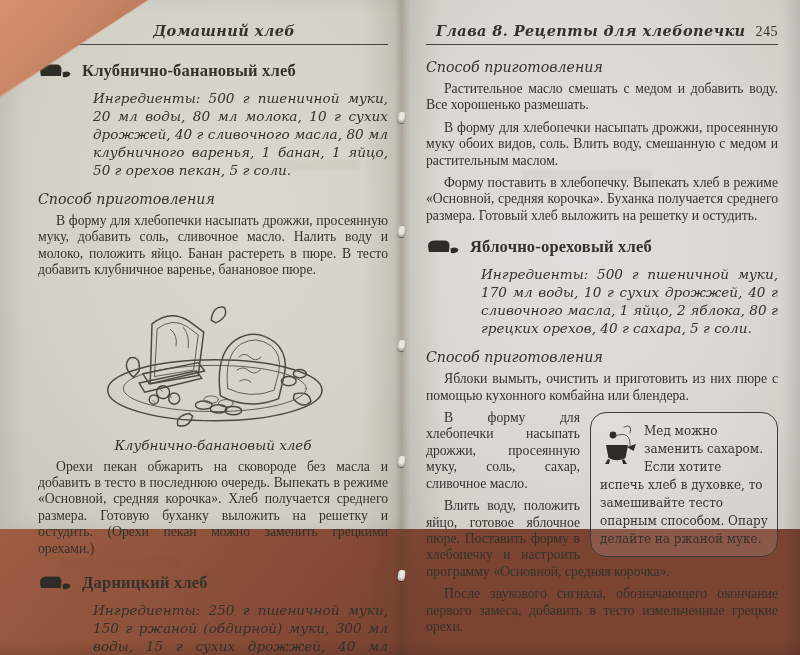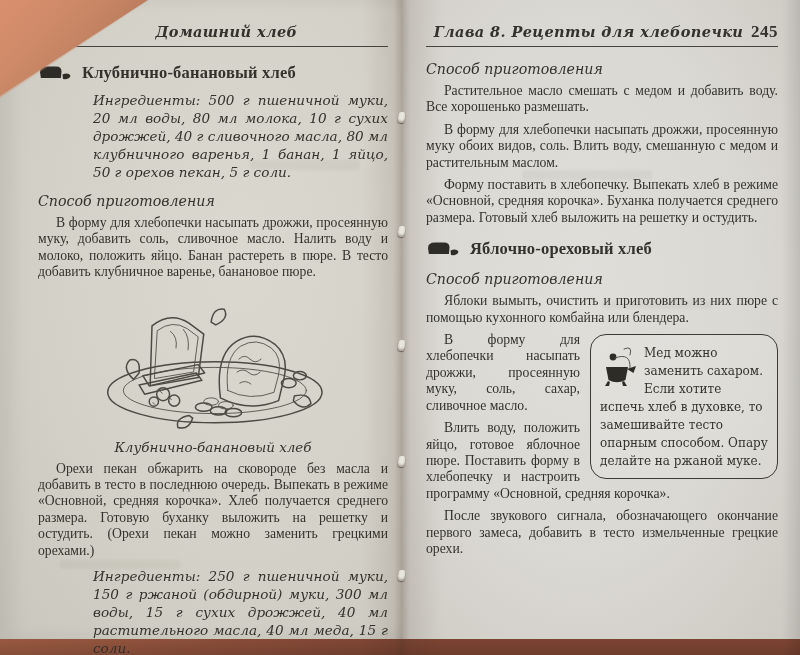--- a/index.html
+++ b/index.html
@@ -1,32 +1,32 @@
 <!DOCTYPE html>
 <html><head>
 <meta charset="utf-8">
 <style>
   html,body{margin:0;padding:0;}
   body{width:800px;height:655px;overflow:hidden;font-family:"Liberation Serif",serif;}
   .photo{position:relative;width:800px;height:655px;background:linear-gradient(130deg,#c58a69 0%,#a05f44 30%,#7b4332 70%);overflow:hidden;}
-  .page{position:absolute;top:0;height:639px;color:#33322c;}
+  .page{position:absolute;top:0;height:529px;color:#33322c;}
   .page-left{left:0;width:402px;background:radial-gradient(ellipse at 60% 40%, #dbd8d0 0%, #d4d1c8 55%, #c9c6bd 100%);clip-path:polygon(148px 0px,402px 0px,402px 655px,0px 655px,0px 96px);box-shadow:inset 12px 0 18px rgba(0,0,0,0.06);}
   .page-right{left:402px;width:398px;background:radial-gradient(ellipse at 45% 45%, #e0deda 0%, #dad8d2 55%, #ccc9c2 100%);}
   .gutter{position:absolute;left:362px;top:0;width:80px;height:655px;background:linear-gradient(90deg,rgba(0,0,0,0) 0%,rgba(60,45,30,0.10) 40%,rgba(70,50,35,0.28) 50%,rgba(60,45,30,0.10) 60%,rgba(0,0,0,0) 100%);pointer-events:none;}
   .right-edge-shade{position:absolute;right:0;top:0;width:18px;height:655px;background:linear-gradient(90deg,rgba(0,0,0,0) 0%,rgba(0,0,0,0.10) 100%);pointer-events:none;}
   .bottom-shade{position:absolute;left:0;bottom:0;width:800px;height:14px;background:linear-gradient(0deg,rgba(0,0,0,0.10),rgba(0,0,0,0));pointer-events:none;}
   .stitch{position:absolute;left:398px;width:7px;height:11px;background:#e9e6de;border-radius:3px;box-shadow:0 1px 1px rgba(40,30,20,0.55), inset 0 -2px 2px rgba(60,50,40,0.35);transform:rotate(8deg);}
   .corner-light{position:absolute;left:0;top:0;width:160px;height:110px;background:linear-gradient(135deg,#d98f6d 0%,rgba(0,0,0,0) 65%);clip-path:polygon(0 0,150px 0,0 98px);}
 
   .content{position:absolute;top:0;}
   .pl-content{left:38px;width:350px;}
   .pr-content{left:24px;width:352px;}
 
   .header-row{display:flex;align-items:baseline;margin-top:22px;}
-  .page-num{font-weight:bold;font-size:17px;letter-spacing:0.5px;}
+  .page-num{font-weight:normal;font-size:14px;letter-spacing:0.5px;}
   .running-header{flex:1;text-align:center;font-style:italic;font-weight:bold;font-family:"DejaVu Serif",serif;font-size:14.5px;letter-spacing:0.4px;}
   .header-rule{border:none;border-top:1.6px solid #45443e;margin:4px 0 0 0;}
 
   .recipe-heading{display:flex;align-items:center;gap:10px;margin-top:16px;}
   .recipe-heading .rh-title{font-weight:bold;font-size:16.5px;letter-spacing:0.2px;}
   .loaf-icon{flex:0 0 auto;display:inline-block;width:34px;height:18px;}
 
   .ingredients{margin:8px 0 0 55px;font-style:italic;font-family:"DejaVu Serif",serif;font-size:13.6px;line-height:18px;text-align:justify;}
   .method-heading{margin-top:12px;font-style:italic;font-family:"DejaVu Serif",serif;font-size:14.2px;}
   p.body{margin:6px 0 0 0;font-size:13.7px;line-height:16.4px;text-align:justify;text-indent:18px;}
@@ -108,20 +108,29 @@
           <ellipse class="lnthin" cx="164" cy="128" rx="8" ry="4"></ellipse>
 
           <ellipse class="ln" cx="232" cy="104" rx="8" ry="5"></ellipse>
           <ellipse class="ln" cx="244" cy="96" rx="7" ry="4.5"></ellipse>
         </svg>
         <div class="illus-caption">Клубнично-банановый хлеб</div>
       </div>
 
       <p class="body">Орехи пекан обжарить на сковороде без масла и добавить в тесто в последнюю очередь. Выпекать в режиме «Основной, средняя корочка». Хлеб получается среднего размера. Готовую буханку выложить на решетку и остудить. (Орехи пекан можно заменить грецкими орехами.)</p>
 
+      <div class="recipe-heading">
+        <span class="loaf-icon">
+          <svg viewBox="0 0 34 18" width="34" height="18">
+            <path class="dark" d="M2,8 q0,-5.5 7,-5.5 h9 q5.5,0 5.5,5 l-0.6,6.5 h-20 z"></path>
+            <path class="dark" d="M24.5,10.5 q5.5,-2.5 8,1 q-1.5,4.5 -7.5,3.6 z"></path>
+          </svg>
+        </span>
+        <span class="rh-title">Дарницкий хлеб</span>
+      </div>
 
       <p class="ingredients">Ингредиенты: 250 г пшеничной муки, 150 г ржаной (обдирной) муки, 300 мл воды, 15 г сухих дрожжей, 40 мл растительного масла, 40 мл меда, 15 г соли.</p>
     </div>
   </div>
 
   <div class="page page-right">
     <div class="smudge" style="left:120px;top:170px;width:130px;height:10px;"></div>
     <div class="smudge" style="left:200px;top:300px;width:110px;height:9px;"></div>
     <div class="content pr-content">
       <div class="header-row">
@@ -139,20 +148,21 @@
       <div class="recipe-heading" style="margin-top:13px;">
         <span class="loaf-icon">
           <svg viewBox="0 0 34 18" width="34" height="18">
             <path class="dark" d="M2,8 q0,-5.5 7,-5.5 h9 q5.5,0 5.5,5 l-0.6,6.5 h-20 z"></path>
             <path class="dark" d="M24.5,10.5 q5.5,-2.5 8,1 q-1.5,4.5 -7.5,3.6 z"></path>
           </svg>
         </span>
         <span class="rh-title">Яблочно-ореховый хлеб</span>
       </div>
 
+      <p class="ingredients">Ингредиенты: 500 г пшеничной муки, 170 мл воды, 10 г сухих дрожжей, 40 г сливочного масла, 1 яйцо, 2 яблока, 80 г грецких орехов, 40 г сахара, 5 г соли.</p>
 
       <div class="method-heading">Способ приготовления</div>
 
       <p class="body">Яблоки вымыть, очистить и приготовить из них пюре с помощью кухонного комбайна или блендера.</p>
 
       <div class="clearfix">
         <div class="tipfloat">
           <span class="kettle">
             <svg viewBox="0 0 40 44" width="40" height="44">
               <path class="lnthin" d="M24,4 q9,-4 6,6"></path>

